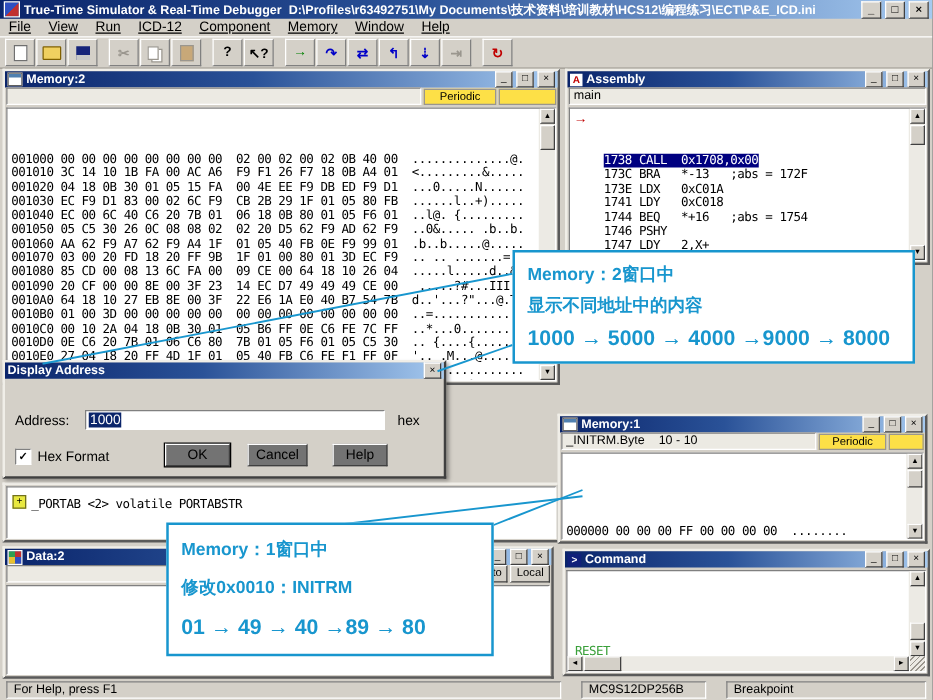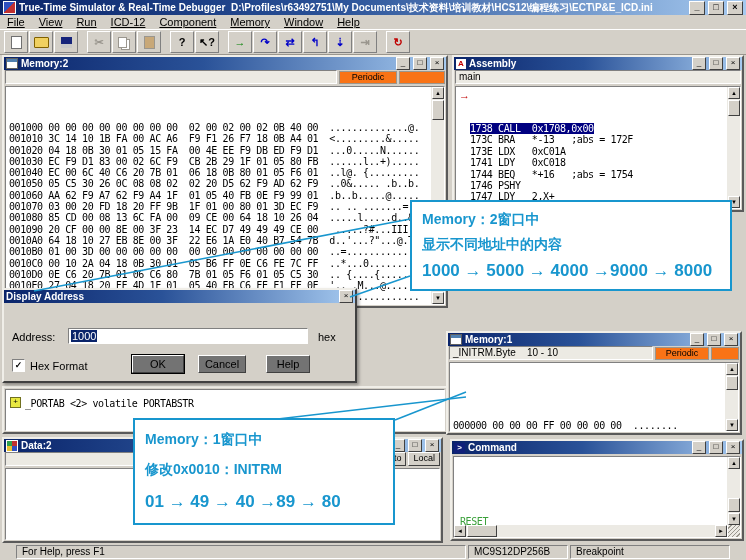--- a/index.html
+++ b/index.html
@@ -30,28 +30,28 @@
   
   .win{position:absolute;background:#D4D0C8;border:2px solid;border-color:#F0EEE8 #5a5a5a #5a5a5a #F0EEE8;box-sizing:border-box;}
   .ctitle{height:13px;background:linear-gradient(90deg,#0A246A,#2A5298 45%,#A6CAF0);
     display:flex;align-items:center;gap:3px;padding:0 2px;}
   .ctitle .txt{flex:1;color:#fff;font-size:10px;font-weight:bold;line-height:12px;white-space:nowrap;}
   .cbtn{width:12px;height:11px;background:#D4D0C8;border:1px solid;border-color:#fff #404040 #404040 #fff;
     font-size:8px;line-height:9px;text-align:center;flex:0 0 auto;}
   .wrow{display:flex;align-items:center;gap:2px;padding:1px 1px;height:14px;box-sizing:border-box;}
   .field{flex:1;background:#ECEAE3;border:1px solid;border-color:#808080 #fff #fff #808080;height:12px;
     font-size:10px;line-height:11px;padding:0 3px;white-space:pre;overflow:hidden;}
-  .flatbox{border:1px solid #9a968e;height:11px;font-size:9px;line-height:10px;text-align:center;background:#f97316;padding:0 2px;}
+  .flatbox{border:1px solid #9a968e;height:11px;font-size:9px;line-height:10px;text-align:center;background:#fde047;padding:0 2px;}
   .content{position:absolute;left:1px;right:1px;bottom:1px;background:#fff;border:1px solid;
     border-color:#808080 #fff #fff #808080;overflow:hidden;}
   .mono{font-family:"DejaVu Sans Mono",monospace;font-size:10px;letter-spacing:-0.4px;white-space:pre;}
   .mem-rows{padding:2px 0 0 3px;}
   .mem-row{height:11.3px;line-height:11.3px;}
   .m1-row{height:11.5px;line-height:11.5px;}
-  .asm-lines{padding:3px 0 0 14px;position:relative;}
+  .asm-lines{padding:3px 0 0 27px;position:relative;}
   .asm-line{height:11.4px;line-height:11.4px;}
   .asm-line.hl span{background:#000080;color:#fff;}
   .cur-arrow{position:absolute;left:3px;top:2px;color:#C00000;font-weight:bold;font-size:11px;}
   .frag{position:absolute;left:354px;top:205px;}
   .frag .mem-row{height:11.3px;}
   
   .vsb{position:absolute;right:0;top:0;bottom:0;width:13px;background:#ECEAE4;}
   .hsb{position:absolute;left:0;right:13px;bottom:0;height:12px;background:#ECEAE4;}
   .sbtn{position:absolute;width:12px;height:12px;background:#D4D0C8;border:1px solid;
     border-color:#fff #404040 #404040 #fff;font-size:6px;line-height:11px;text-align:center;box-sizing:border-box;}
@@ -84,21 +84,21 @@
     z-index:30;padding:5px 10px;display:flex;flex-direction:column;justify-content:space-around;box-sizing:border-box;}
   .callout .l{white-space:nowrap;font-size:14px;}
   .callout .l.big{font-size:17px;}
   #pointer-lines{position:absolute;left:0;top:0;z-index:25;pointer-events:none;}
   
   .i-mem{width:10px;height:9px;background:#fff;border:1px solid #606060;box-shadow:inset 0 3px 0 #5080B0;flex:0 0 auto;}
   .i-asm{width:10px;height:10px;background:#fff;color:#C00000;font-size:8px;font-weight:bold;line-height:10px;text-align:center;flex:0 0 auto;}
   .i-cmd{width:11px;height:10px;background:#10207A;color:#fff;font-size:8px;font-weight:bold;line-height:9px;text-align:center;flex:0 0 auto;}
   .i-data{width:10px;height:10px;background:conic-gradient(#C03030 0 25%,#3050C0 0 50%,#E8C030 0 75%,#30A050 0);border:1px solid #fff;flex:0 0 auto;}
   
-  .statusbar{position:absolute;left:0;top:544px;right:0;height:16px;display:flex;gap:2px;padding:1px 16px;
+  .statusbar{position:absolute;left:0;top:544px;right:0;height:16px;display:flex;gap:16px;padding:1px 5px;
     font-size:10px;box-sizing:border-box;align-items:stretch;}
   .spanel{border:1px solid;border-color:#808080 #fff #fff #808080;line-height:12px;padding:0 5px;white-space:nowrap;overflow:hidden;}
 </style>
 </head>
 <body>
 
 <div id="screen">
 
   <div class="maintitle">
     <div class="appicon"></div>

